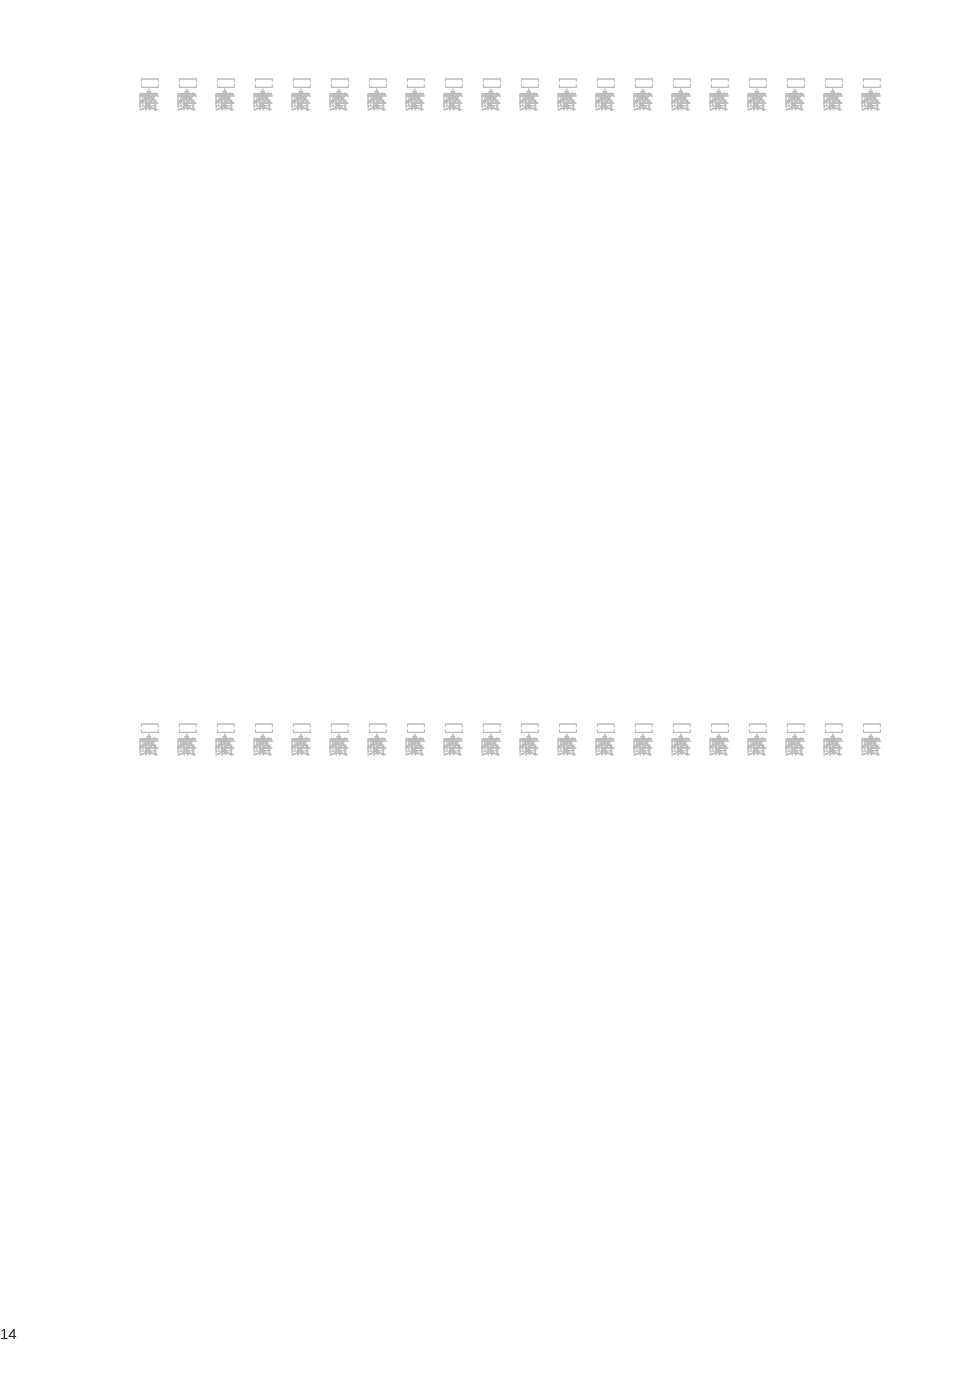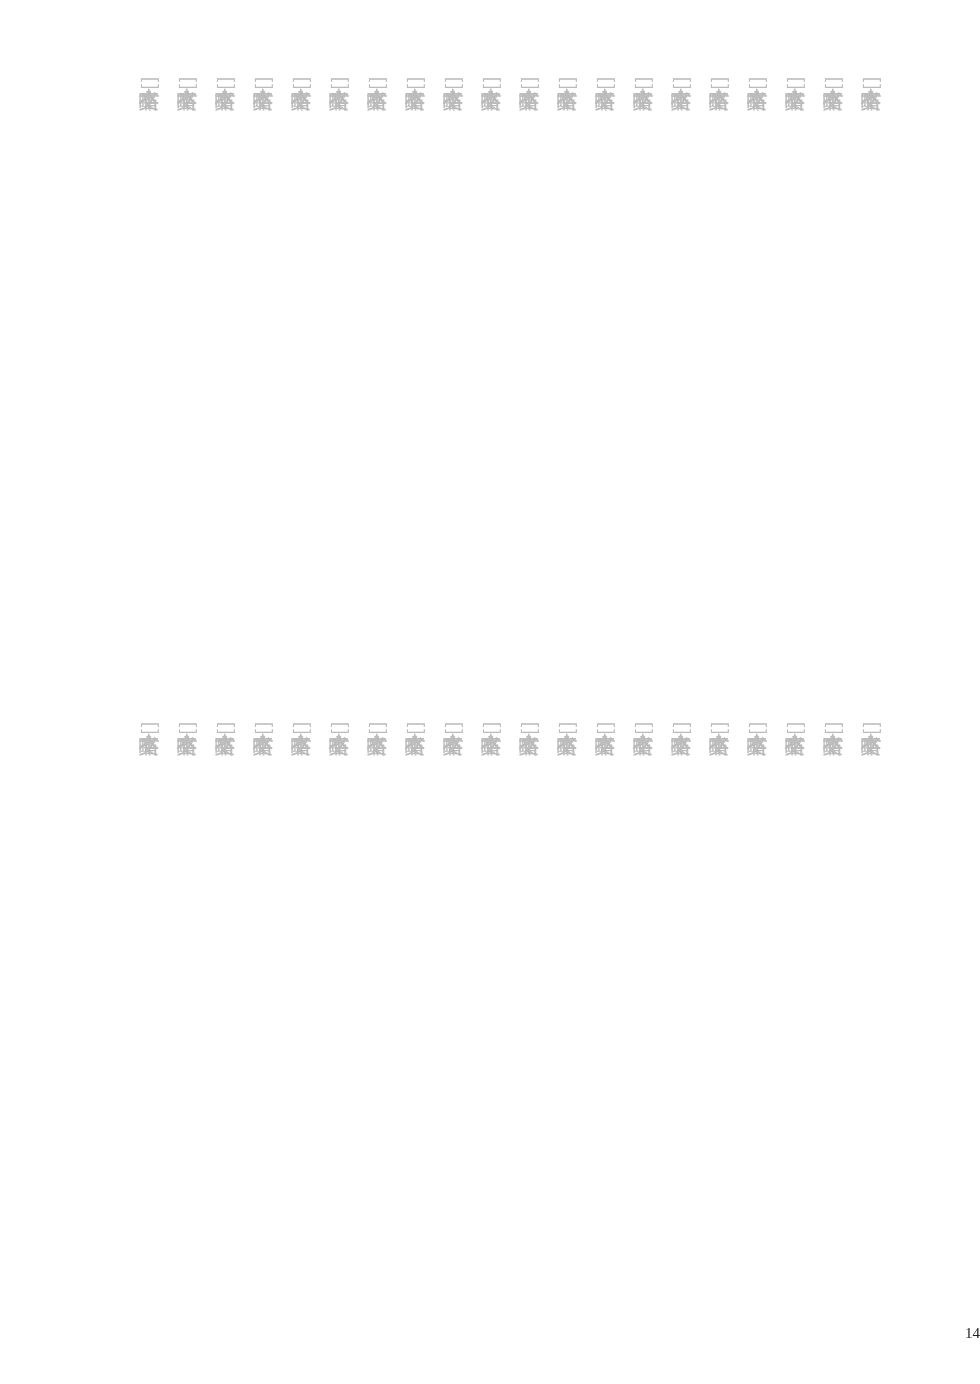--- a/index.html
+++ b/index.html
@@ -3,22 +3,22 @@
   <meta charset="utf-8">
   <style>
     html, body { margin: 0; padding: 0; background: #ffffff; }
     body { width: 980px; height: 1384px; position: relative; overflow: hidden;
            font-family: "DejaVu Serif", "Liberation Serif", serif; color: #1a1a1a; }
     .block { position: absolute; writing-mode: vertical-rl; font-size: 21px;
              line-height: 38px; letter-spacing: 1px; }
     .block.top { top: 70px; right: 90px; height: 600px; }
     .block.bottom { top: 715px; right: 90px; height: 600px; }
     .col { display: block; white-space: nowrap; color: #bbbbbb; }
-    .page-number { position: absolute; bottom: 42px; left: 0; right: 0; text-align: right;
-                   font-size: 15px; font-family: Liberation Serif, serif; color: #222; }
+    .page-number { position: absolute; bottom: 42px; left: 0; right: 0; text-align: left;
+                   font-size: 15px; font-family: Liberation Sans, sans-serif; color: #222; }
   </style>
 </head>
 <body>
 
 <div class="block top">
   <span class="col">［本文省略］</span>
   <span class="col">［本文省略］</span>
   <span class="col">［本文省略］</span>
   <span class="col">［本文省略］</span>
   <span class="col">［本文省略］</span>

